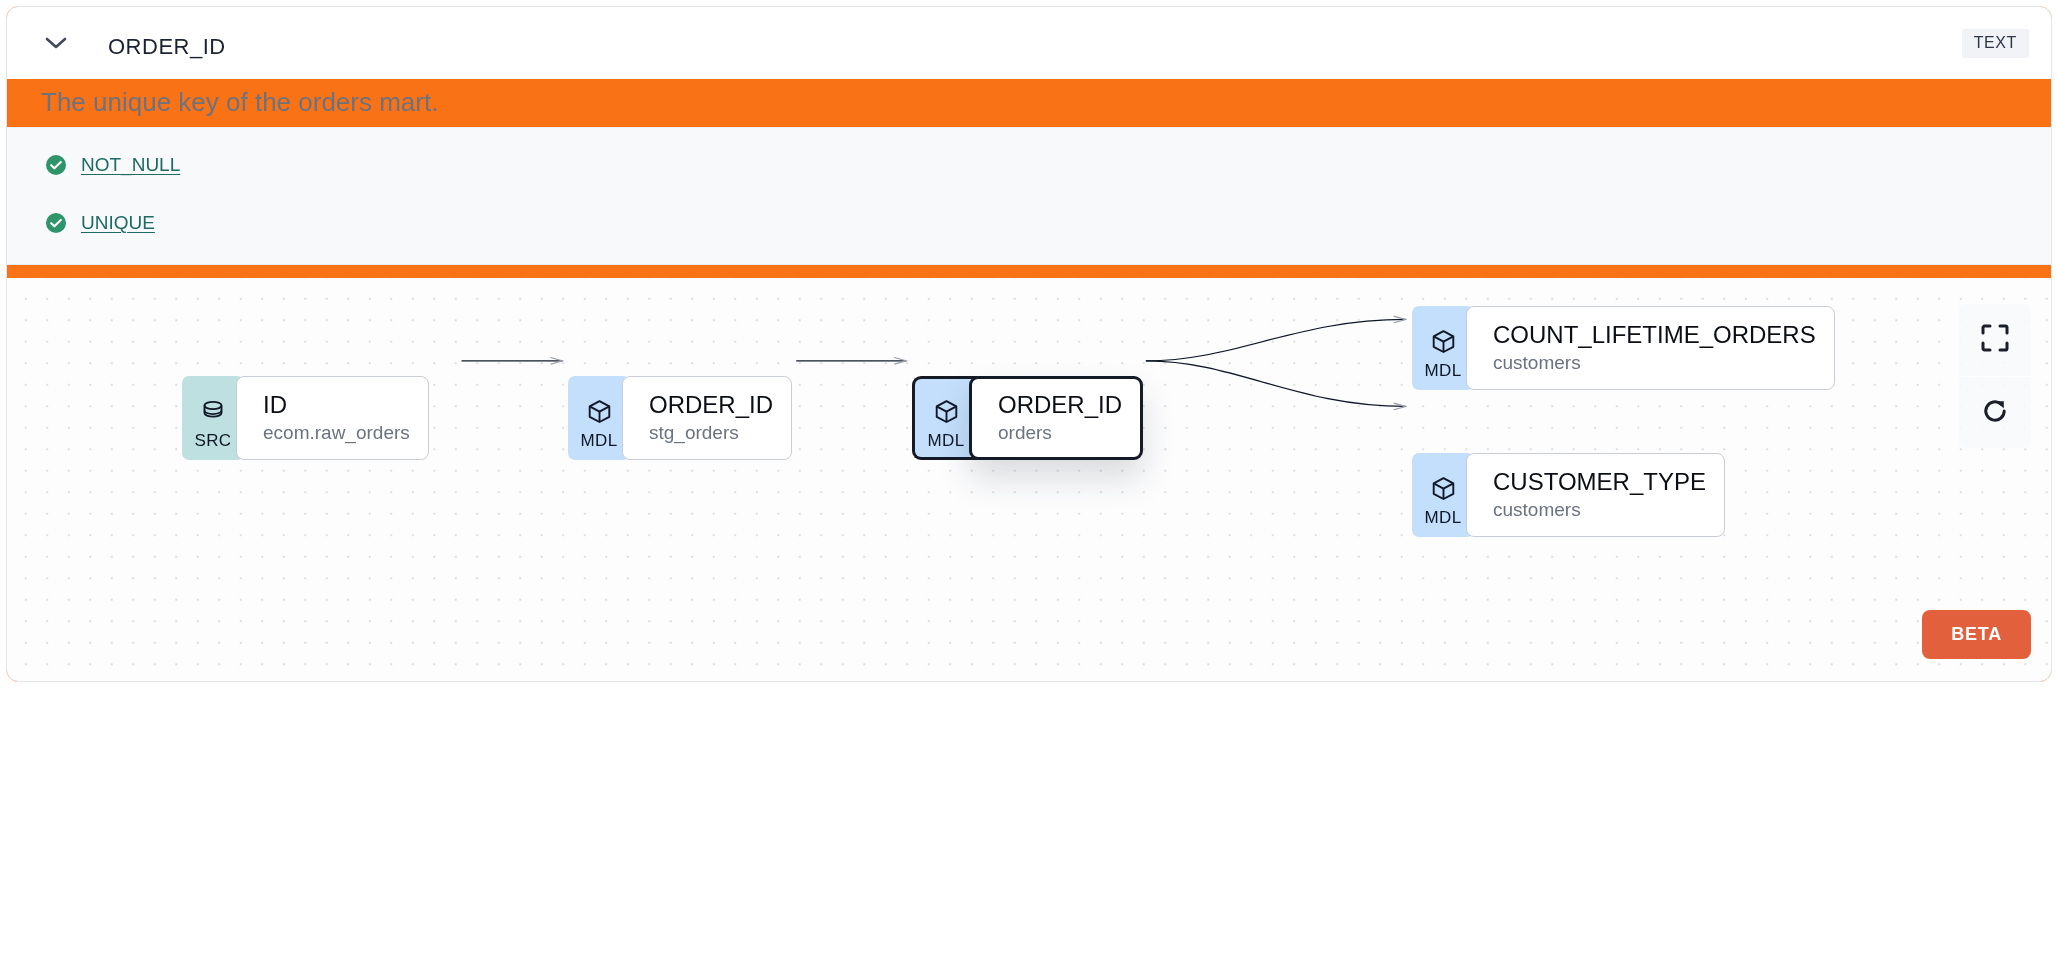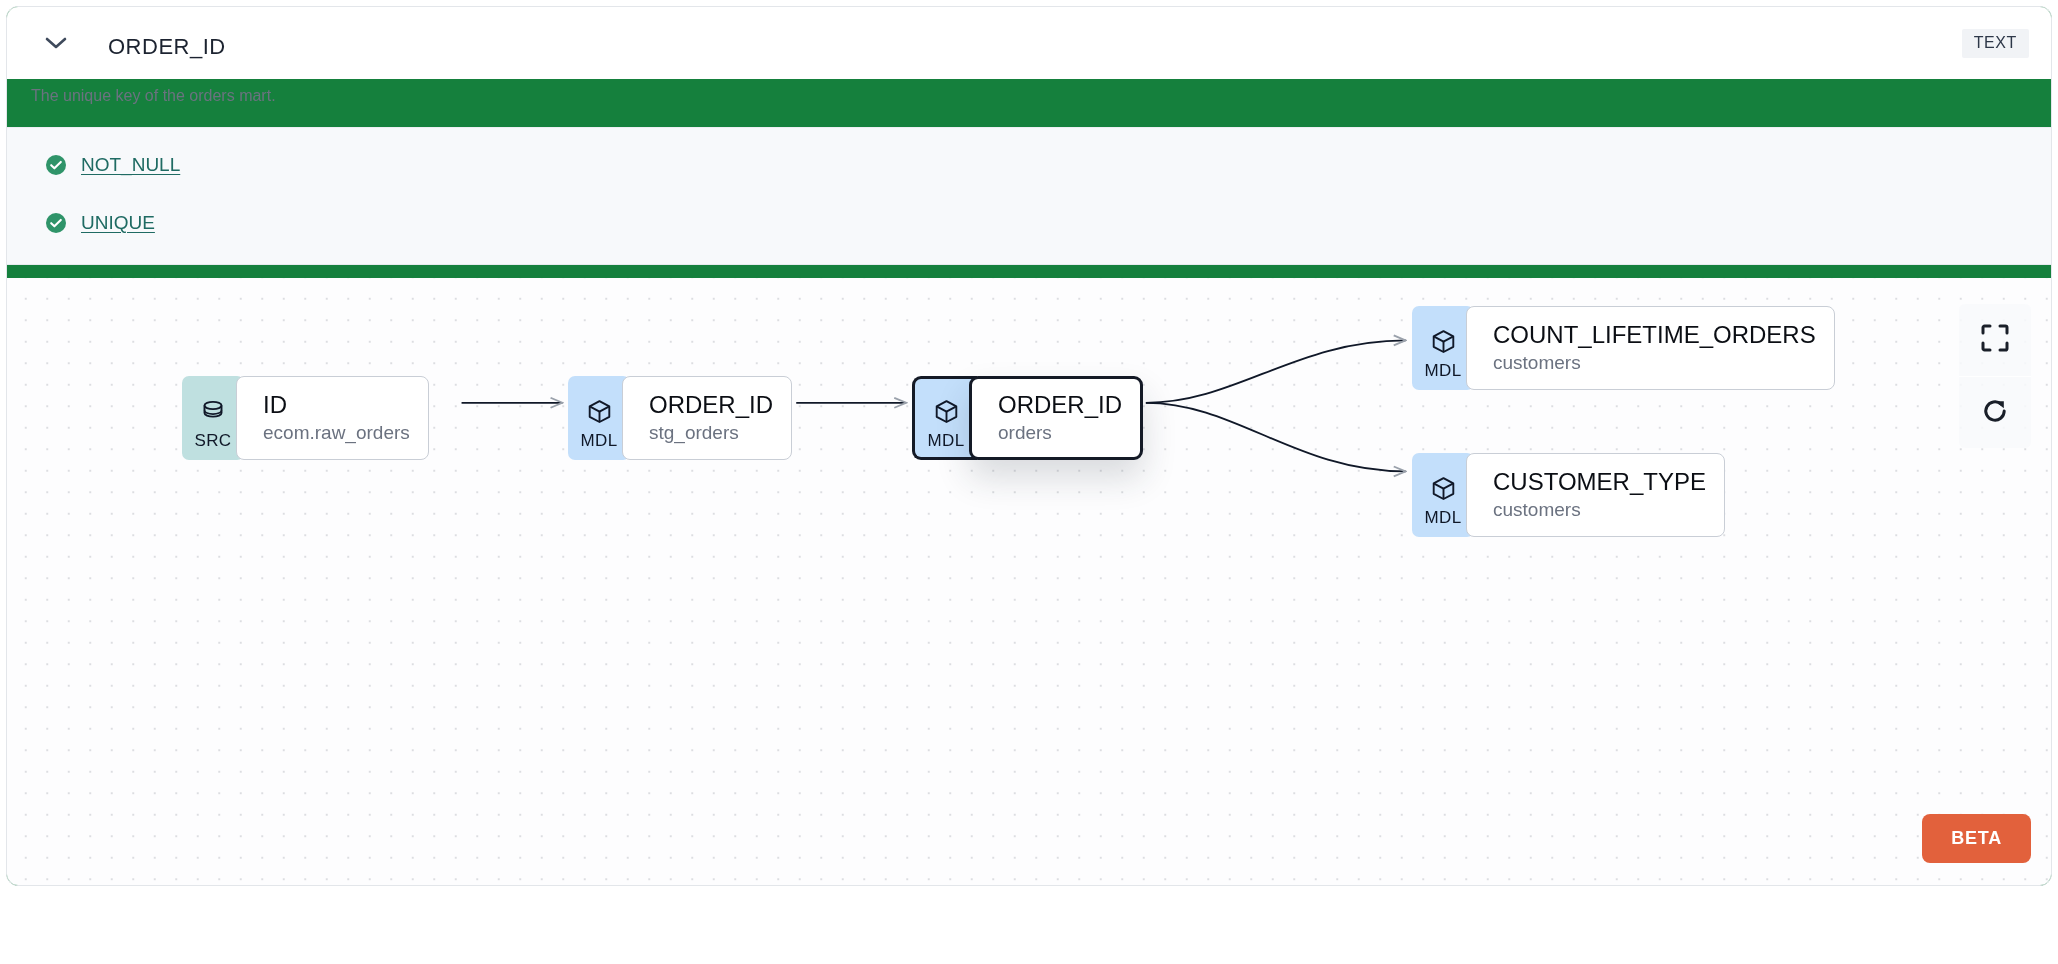--- a/index.html
+++ b/index.html
@@ -8,22 +8,22 @@
     width: 2058px; height: 964px;
     background: #ffffff;
     font-family: "Liberation Sans", sans-serif;
     overflow: hidden;
   }
 
   
   .panel {
     position: absolute;
     left: 6px; top: 6px;
-    width: 2046px; height: 880px;
-    background: #15803d;
+    width: 2046px; height: 676px;
+    background: #f97316;
     border: 1px solid #e3e6ea;
     border-radius: 12px;
     overflow: hidden;
   }
 
   
   .header {
     position: relative;
     height: 72px;
     background: #ffffff;
@@ -49,22 +49,22 @@
     right: 22px; top: 22px;
     background: #f1f3f6;
     color: #2d3748;
     font-size: 16px;
     letter-spacing: 0.6px;
     padding: 5px 12px 6px 12px;
     border-radius: 2px;
   }
   .col-desc {
     position: absolute;
-    left: 24px; top: 80px;
-    font-size: 16px;
+    left: 34px; top: 80px;
+    font-size: 26px;
     color: #6b7280;
     white-space: nowrap;
   }
 
   
   .tests {
     position: absolute;
     left: 0; top: 120px;
     width: 100%;
     height: 138px;

